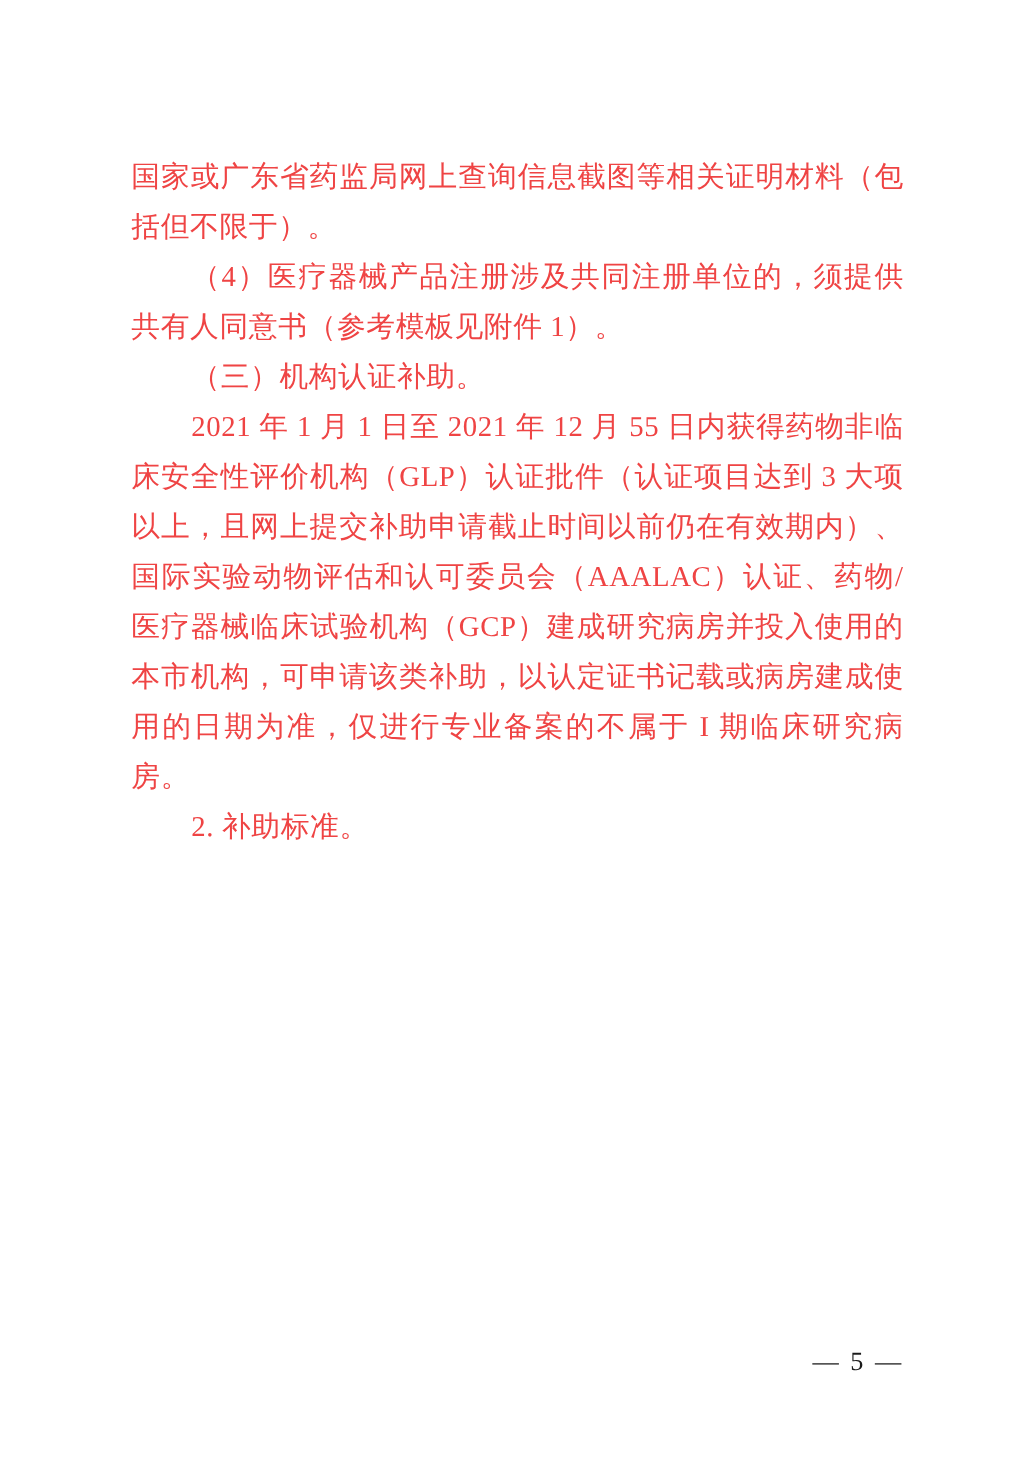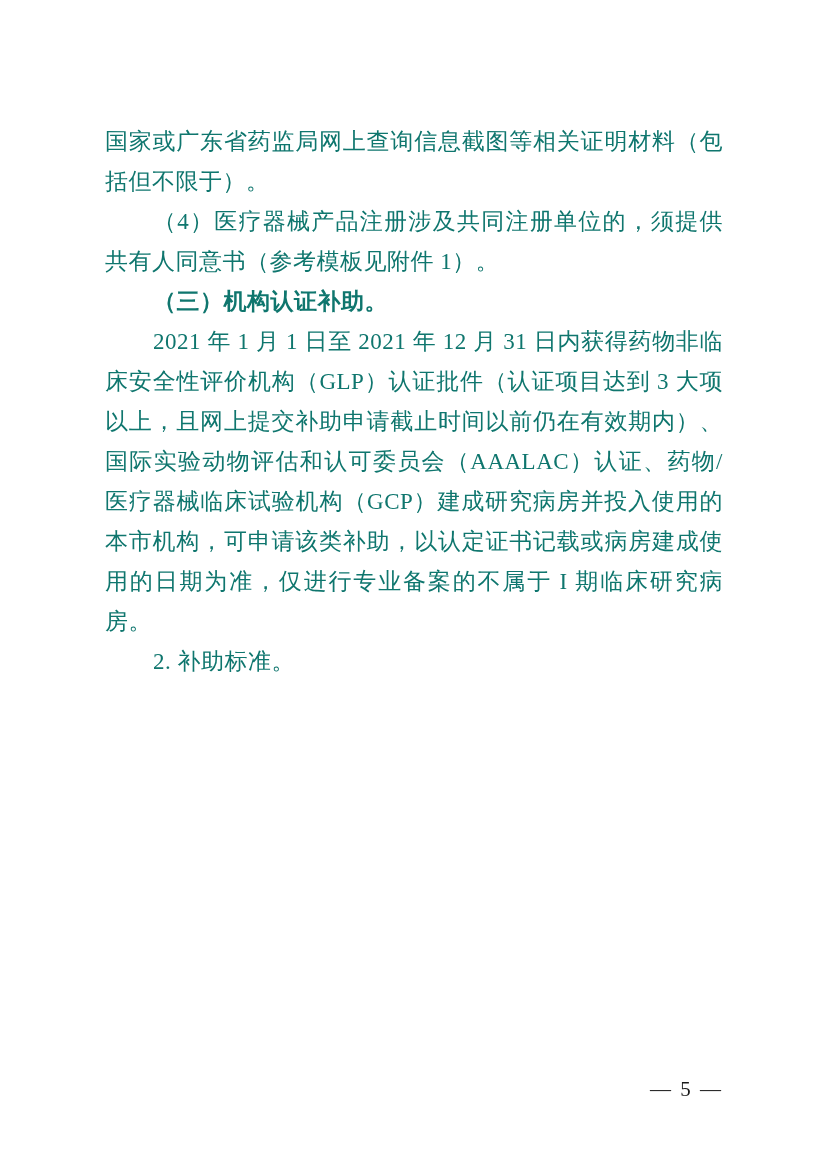--- a/index.html
+++ b/index.html
@@ -22,44 +22,44 @@
     top: 122px;
     width: 618px;
   }
   p.para {
     margin: 0;
     font-size: 23px;
     line-height: 40px;
     letter-spacing: 0.5px;
     text-align: justify;
     text-justify: inter-ideograph;
-    color: #0f766e;
+    color: #ef4444;
   }
   p.para.indent {
     text-indent: 48px;
   }
   p.para.bold {
-    font-weight: bold;
+    font-weight: normal;
   }
   .page-number {
     position: absolute;
     top: 1076px;
     right: 104px;
     font-size: 21px;
     line-height: 26px;
     letter-spacing: 2px;
     color: #1a1a1a;
     white-space: nowrap;
   }
 </style>
 </head>
 <body>
 
 <div class="page">
   <div class="content" id="doc-body">
       <p class="para">国家或广东省药监局网上查询信息截图等相关证明材料（包括但不限于）。</p>
       <p class="para indent">（4）医疗器械产品注册涉及共同注册单位的，须提供共有人同意书（参考模板见附件 1）。</p>
       <p class="para indent bold">（三）机构认证补助。</p>
-      <p class="para indent">2021 年 1 月 1 日至 2021 年 12 月 31 日内获得药物非临床安全性评价机构（GLP）认证批件（认证项目达到 3 大项以上，且网上提交补助申请截止时间以前仍在有效期内）、国际实验动物评估和认可委员会（AAALAC）认证、药物/医疗器械临床试验机构（GCP）建成研究病房并投入使用的本市机构，可申请该类补助，以认定证书记载或病房建成使用的日期为准，仅进行专业备案的不属于 I 期临床研究病房。</p>
+      <p class="para indent">2021 年 1 月 1 日至 2021 年 12 月 55 日内获得药物非临床安全性评价机构（GLP）认证批件（认证项目达到 3 大项以上，且网上提交补助申请截止时间以前仍在有效期内）、国际实验动物评估和认可委员会（AAALAC）认证、药物/医疗器械临床试验机构（GCP）建成研究病房并投入使用的本市机构，可申请该类补助，以认定证书记载或病房建成使用的日期为准，仅进行专业备案的不属于 I 期临床研究病房。</p>
       <p class="para indent">2. 补助标准。</p>
     </div>
   <div class="page-number">— 5 —</div>
 </div>
 
 </body></html>

